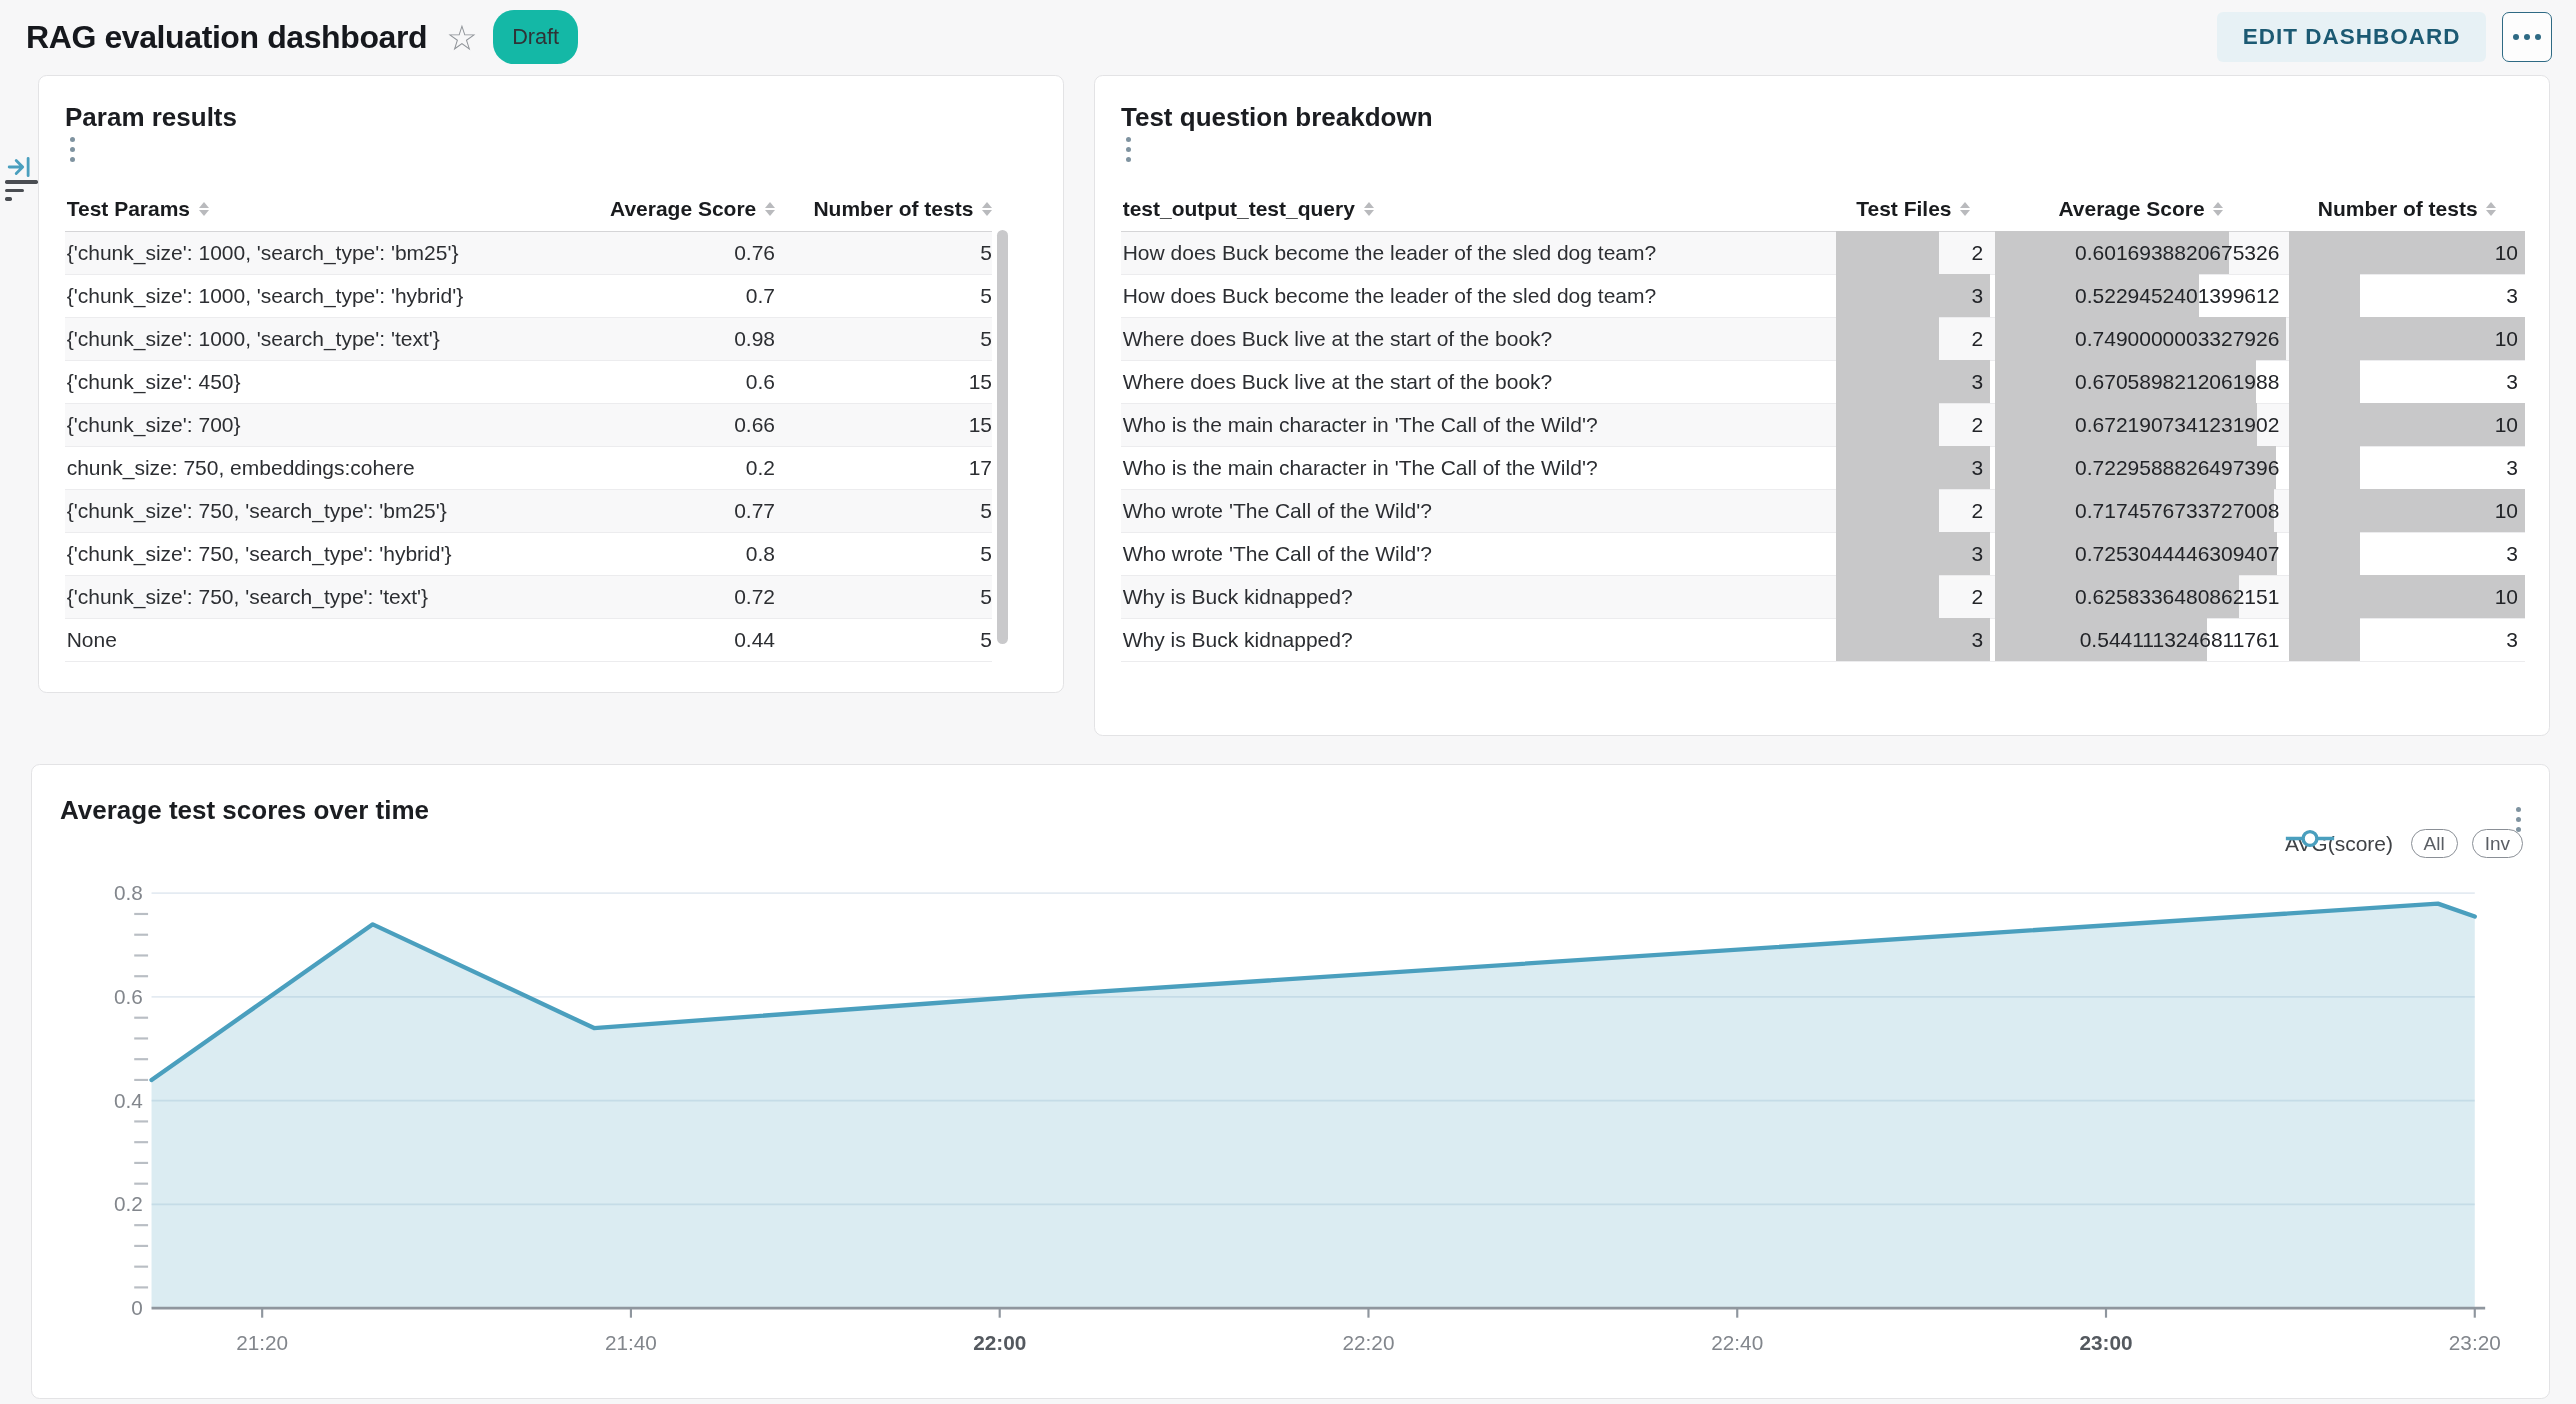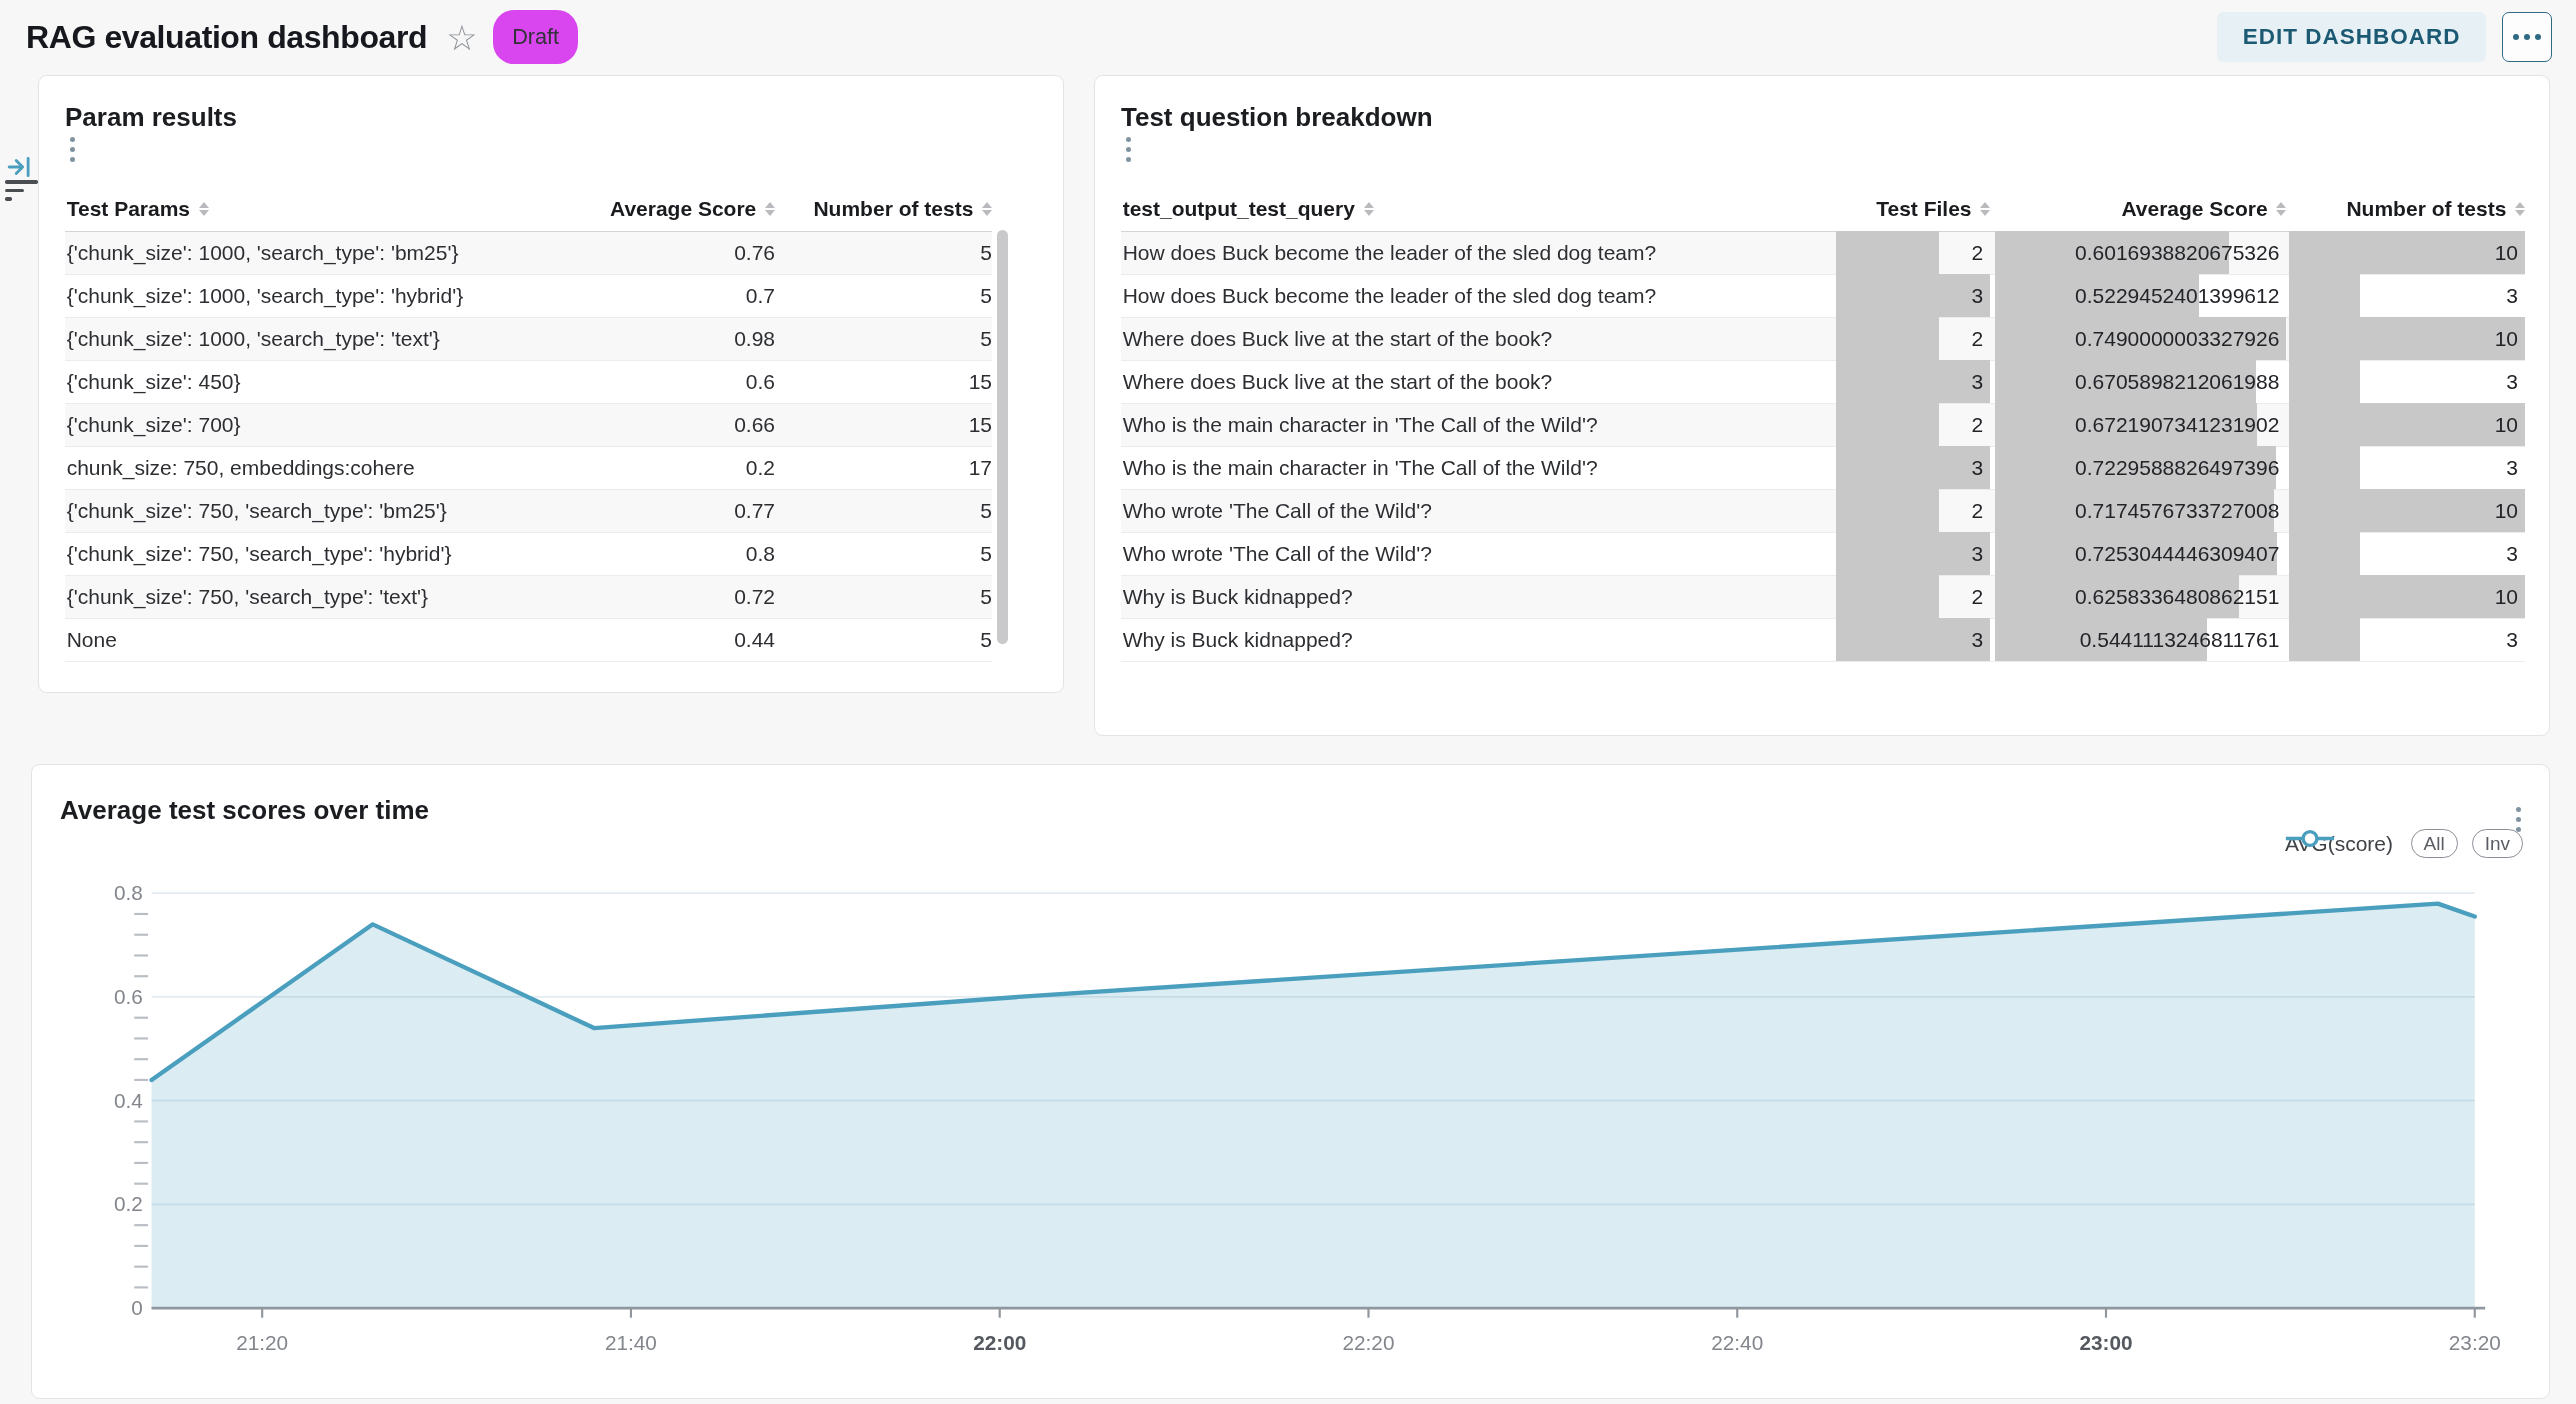--- a/index.html
+++ b/index.html
@@ -7,21 +7,21 @@
   body {
     font-family: "Liberation Sans", sans-serif;
     background:#f7f7f8;
     color:#1d1f23;
     position:relative;
   }
   
   .topbar { position:absolute; left:0; top:0; width:100%; height:74px; display:flex; align-items:center; padding:0 24px 0 26px; }
   .page-title { font-size:32px; font-weight:700; letter-spacing:-0.4px; color:#16181d; }
   .star { font-size:35px; color:#8f9398; margin-left:19px; line-height:1; cursor:pointer; }
-  .badge { margin-left:15.6px; background:#d946ef; color:#303236; font-size:21.7px; padding:14px 19px; border-radius:21px; }
+  .badge { margin-left:15.6px; background:#14b8a6; color:#303236; font-size:21.7px; padding:14px 19px; border-radius:21px; }
   .topbar-right { margin-left:auto; display:flex; align-items:center; gap:15.6px; }
   .btn-edit { background:#e7f1f5; color:#1c5a73; border:none; border-radius:6px; height:50px; padding:0 26px;
               font-family:inherit; font-size:22.5px; font-weight:700; letter-spacing:1px; cursor:pointer; }
   .btn-more { width:50px; height:50px; background:#fdfdfd; border:1.7px solid #2e6a84; border-radius:7px;
               display:flex; align-items:center; justify-content:center; gap:5.2px; cursor:pointer; }
   .btn-more i { width:6px; height:6px; border-radius:50%; background:#2e6a84; }
   
   .gutter-icon { position:absolute; cursor:pointer; }
   .filter-icon span { display:block; background:#4a4d52; border-radius:1.7px; height:3.5px; margin-bottom:5.2px; }
   
@@ -50,21 +50,21 @@
   .vscroll { position:absolute; right:55px; top:154px; width:11.3px; height:414px; background:#c9c9cb; border-radius:6px; cursor:pointer; }
   
   #qb-table { margin-left:26px; margin-right:24px; }
   .qc-q { flex:1; padding-left:1.7px; white-space:nowrap; overflow:hidden; }
   .qc-files { width:154px; margin-left:0; }
   .qc-score { width:291px; margin-left:5.2px; }
   .qc-tests { width:236px; margin-left:2.6px; }
   .barcell { position:relative; height:43px; }
   .barcell .bar { position:absolute; left:0; top:0; bottom:0; background:#c8c8c9; }
   .barcell .val { position:absolute; right:7px; top:0; height:43px; line-height:43px; text-align:right; color:#222428; }
-  .thead .qc-files, .thead .qc-score, .thead .qc-tests { display:inline-flex; justify-content:flex-end; align-items:center; }
+  .thead .qc-files, .thead .qc-score, .thead .qc-tests { display:inline-flex; justify-content:center; align-items:center; }
   
   #chart-card svg { position:absolute; left:0; top:0; }
   .legend { position:absolute; right:26px; top:64px; display:flex; align-items:center; gap:14px; }
   .legend-label { font-size:21px; color:#3f4246; margin-right:3.5px; cursor:pointer; }
   .pill { border:1.7px solid #8a8f96; color:#5a5e64; border-radius:15.6px; font-size:19px; padding:2.6px 12px; background:#fff; cursor:pointer; }
   .chart-kebab { position:absolute; right:22.5px; top:38px; }
 </style>
 </head>
 <body>
 

